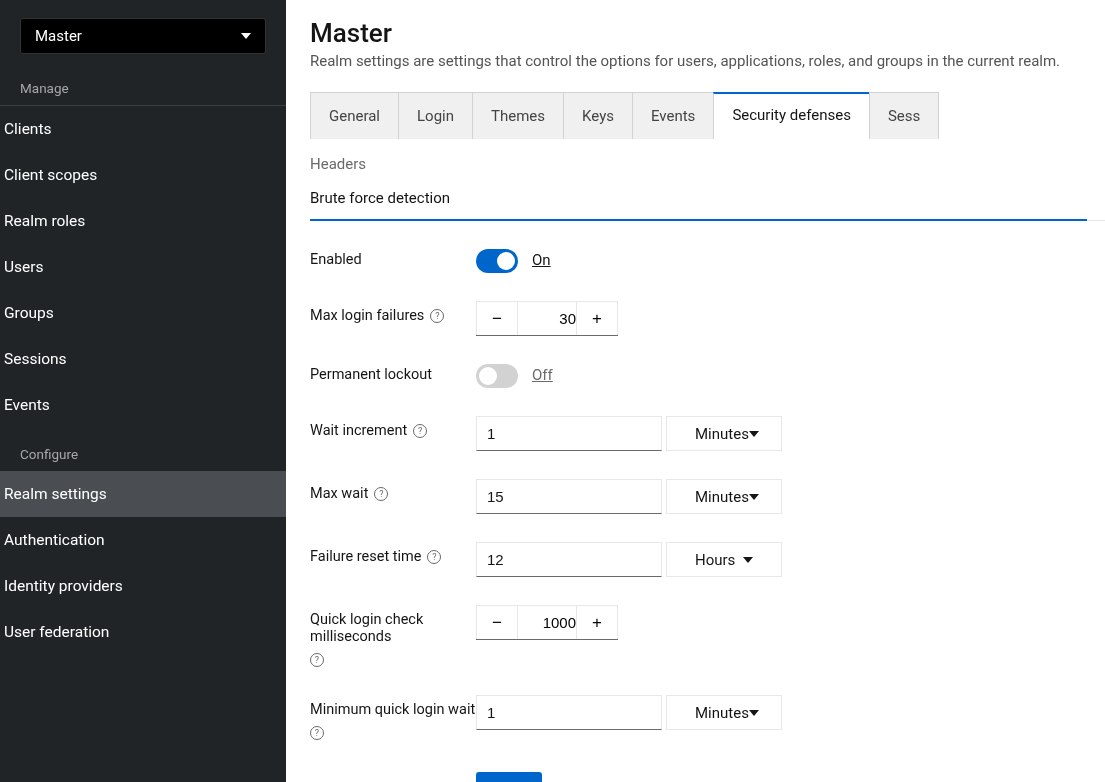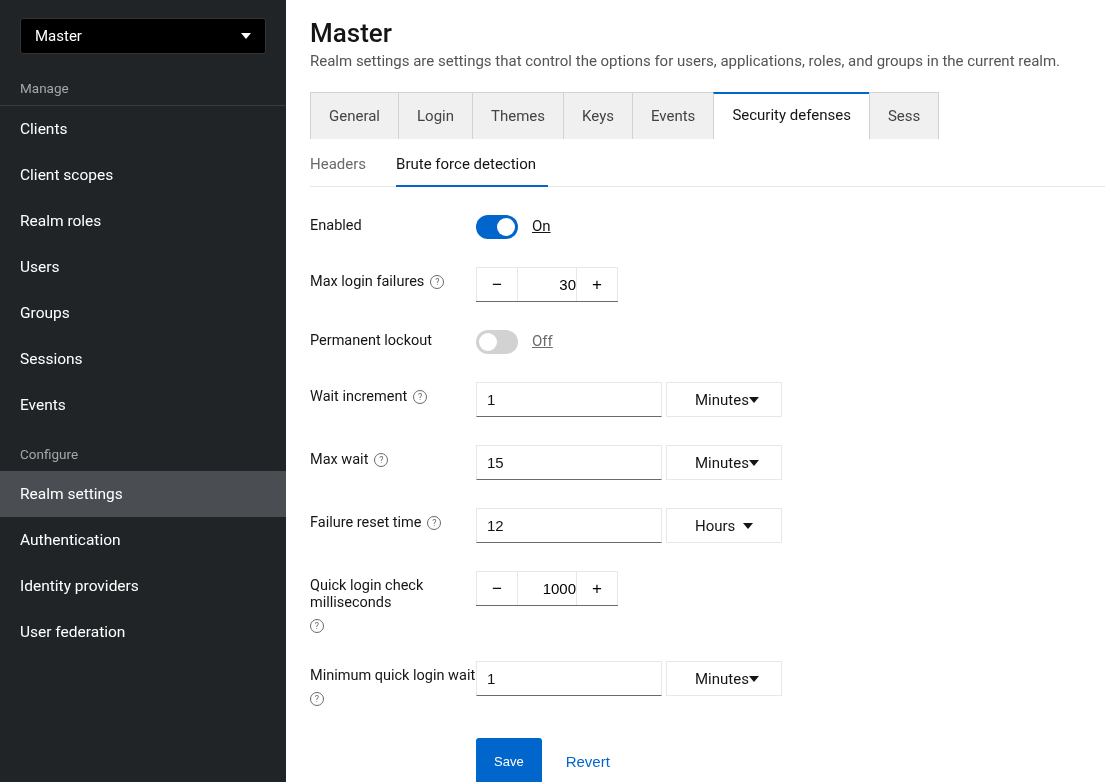--- a/index.html
+++ b/index.html
@@ -51,21 +51,21 @@
     border-top: 6px solid #151515;
     display: inline-block;
   }
   .nav-section-title {
     font-size: 13.5px;
     color: #a6a6a6;
     padding: 18px 20px 9px 20px;
     border-bottom: 1px solid #3b3e40;
   }
   .nav-item {
-    padding: 14px 20px;
+    padding: 14px 4px;
     font-size: 15.5px;
     color: #fff;
     cursor: pointer;
   }
   .nav-item.active {
     background: #4a4e52;
   }
   
   .main {
     flex: 1;
@@ -101,20 +101,21 @@
     background: #fff;
     color: #151515;
     border-top: 2.5px solid #0066cc;
     padding-top: 12px;
   }
   
   .subtabs {
     display: flex;
     border-bottom: 1px solid #e7e7e7;
     margin-top: 12px;
+    flex-direction: column;
   }
   .subtab {
     padding: 4px 12px 12px 0;
     margin-right: 18px;
     font-size: 15px;
     color: #6a6a6a;
     cursor: pointer;
   }
   .subtab.active {
     color: #151515;

